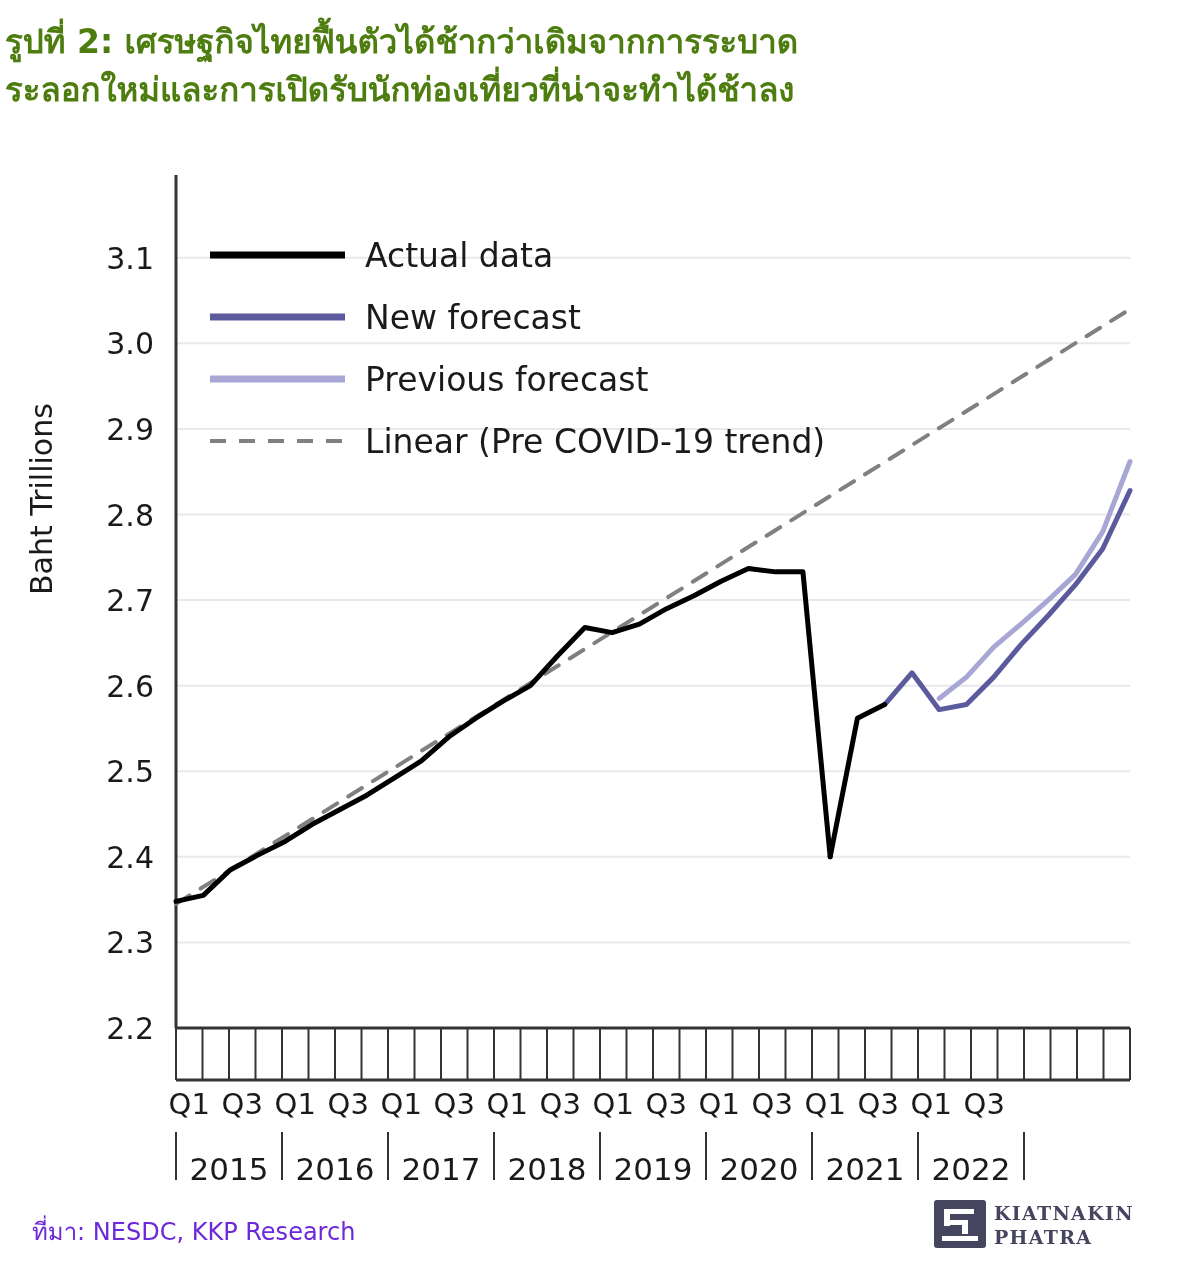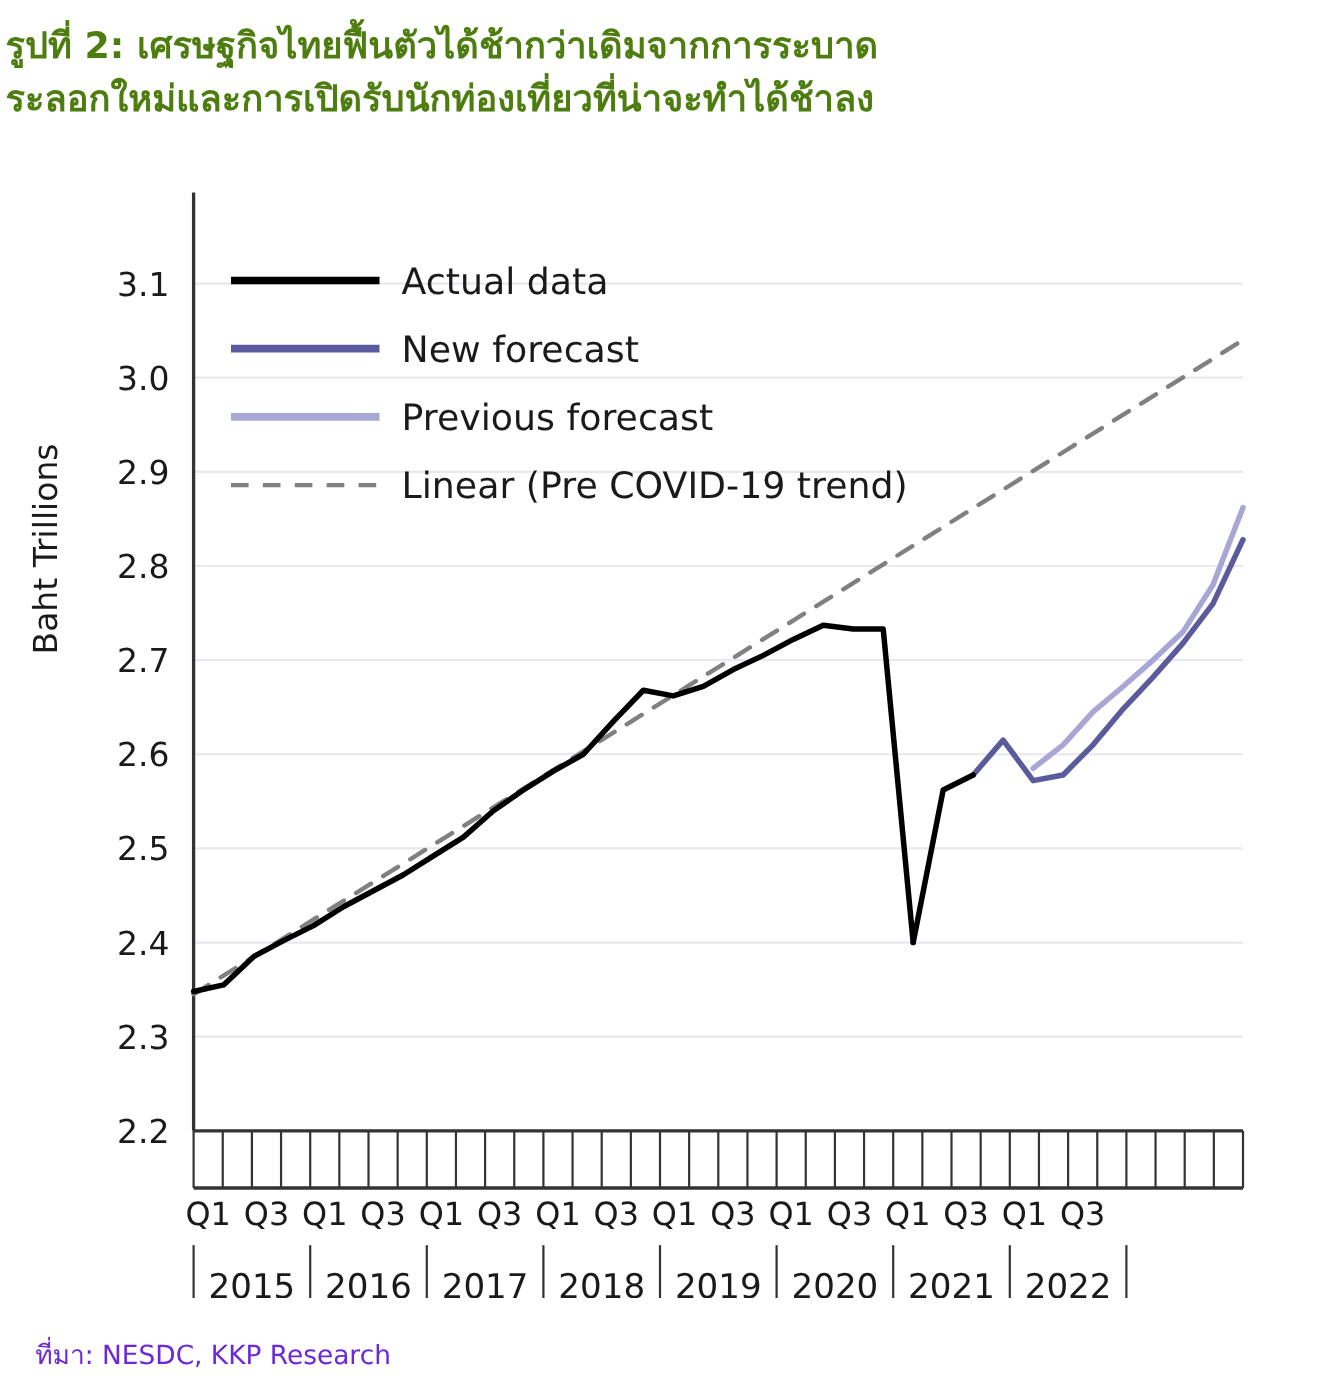--- a/index.html
+++ b/index.html
@@ -184,14 +184,28 @@
         <line x1="210" y1="209" x2="345" y2="209" stroke="#a8a6d4" stroke-width="7" stroke-linecap="butt"></line>
         <text x="365" y="221" font-size="33" fill="#1a1a1a">Previous forecast</text>
         <line x1="210" y1="271" x2="345" y2="271" stroke="#808080" stroke-width="4" stroke-linecap="butt" stroke-dasharray="16 13"></line>
         <text x="365" y="283" font-size="33" fill="#1a1a1a">Linear (Pre COVID-19 trend)</text>
         <text x="0" y="0" font-size="30" fill="#1a1a1a" transform="translate(52,425) rotate(-90)">Baht Trillions</text>
       </svg>
   </div>
 
   <div class="source">ที่มา: NESDC, KKP Research</div>
 
+  <div class="logo">
+    <svg width="56" height="52" viewBox="0 0 56 52">
+      <rect x="2" y="2" width="52" height="48" rx="3" fill="#46455f"></rect>
+      <rect x="12" y="11" width="30" height="5" fill="#ffffff"></rect>
+      <rect x="12" y="11" width="6" height="17" fill="#ffffff"></rect>
+      <rect x="12" y="22" width="22" height="5" fill="#ffffff"></rect>
+      <rect x="30" y="22" width="6" height="14" fill="#ffffff"></rect>
+      <rect x="10" y="38" width="36" height="5" fill="#ffffff"></rect>
+    </svg>
+    <div class="logo-text">
+      <div>KIATNAKIN</div>
+      <div>PHATRA</div>
+    </div>
+  </div>
 
 </div>
 
 </body></html>

